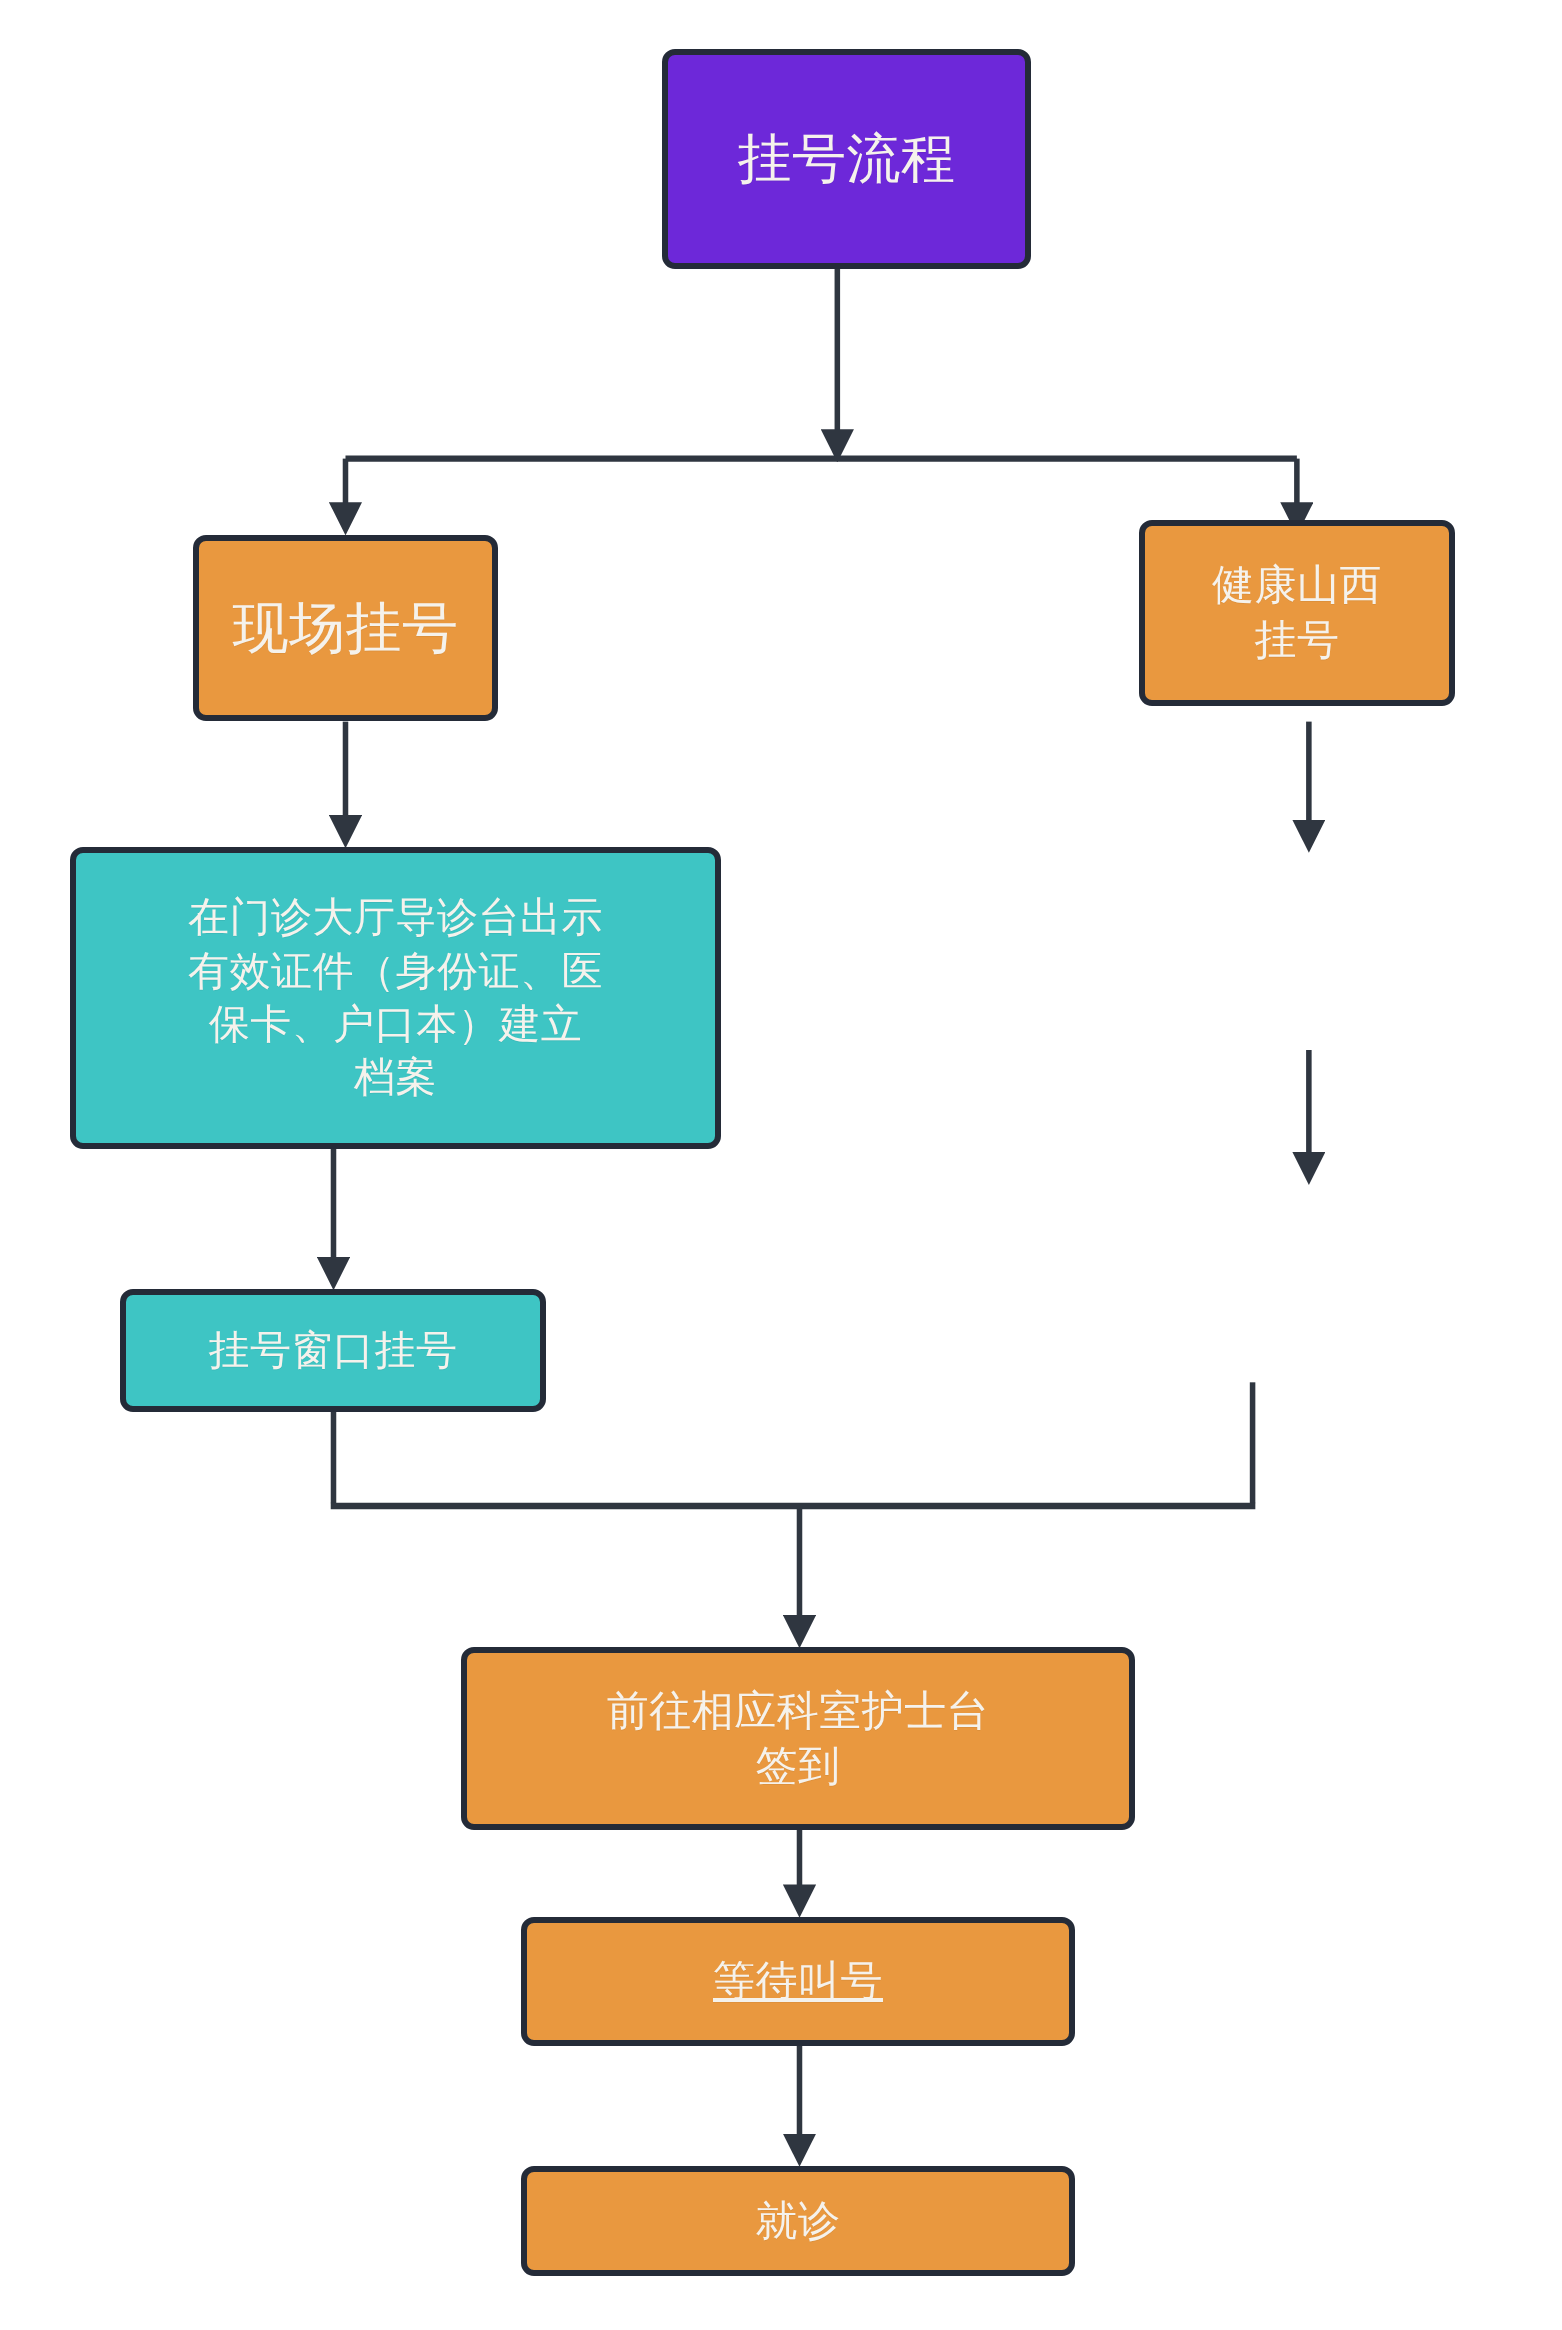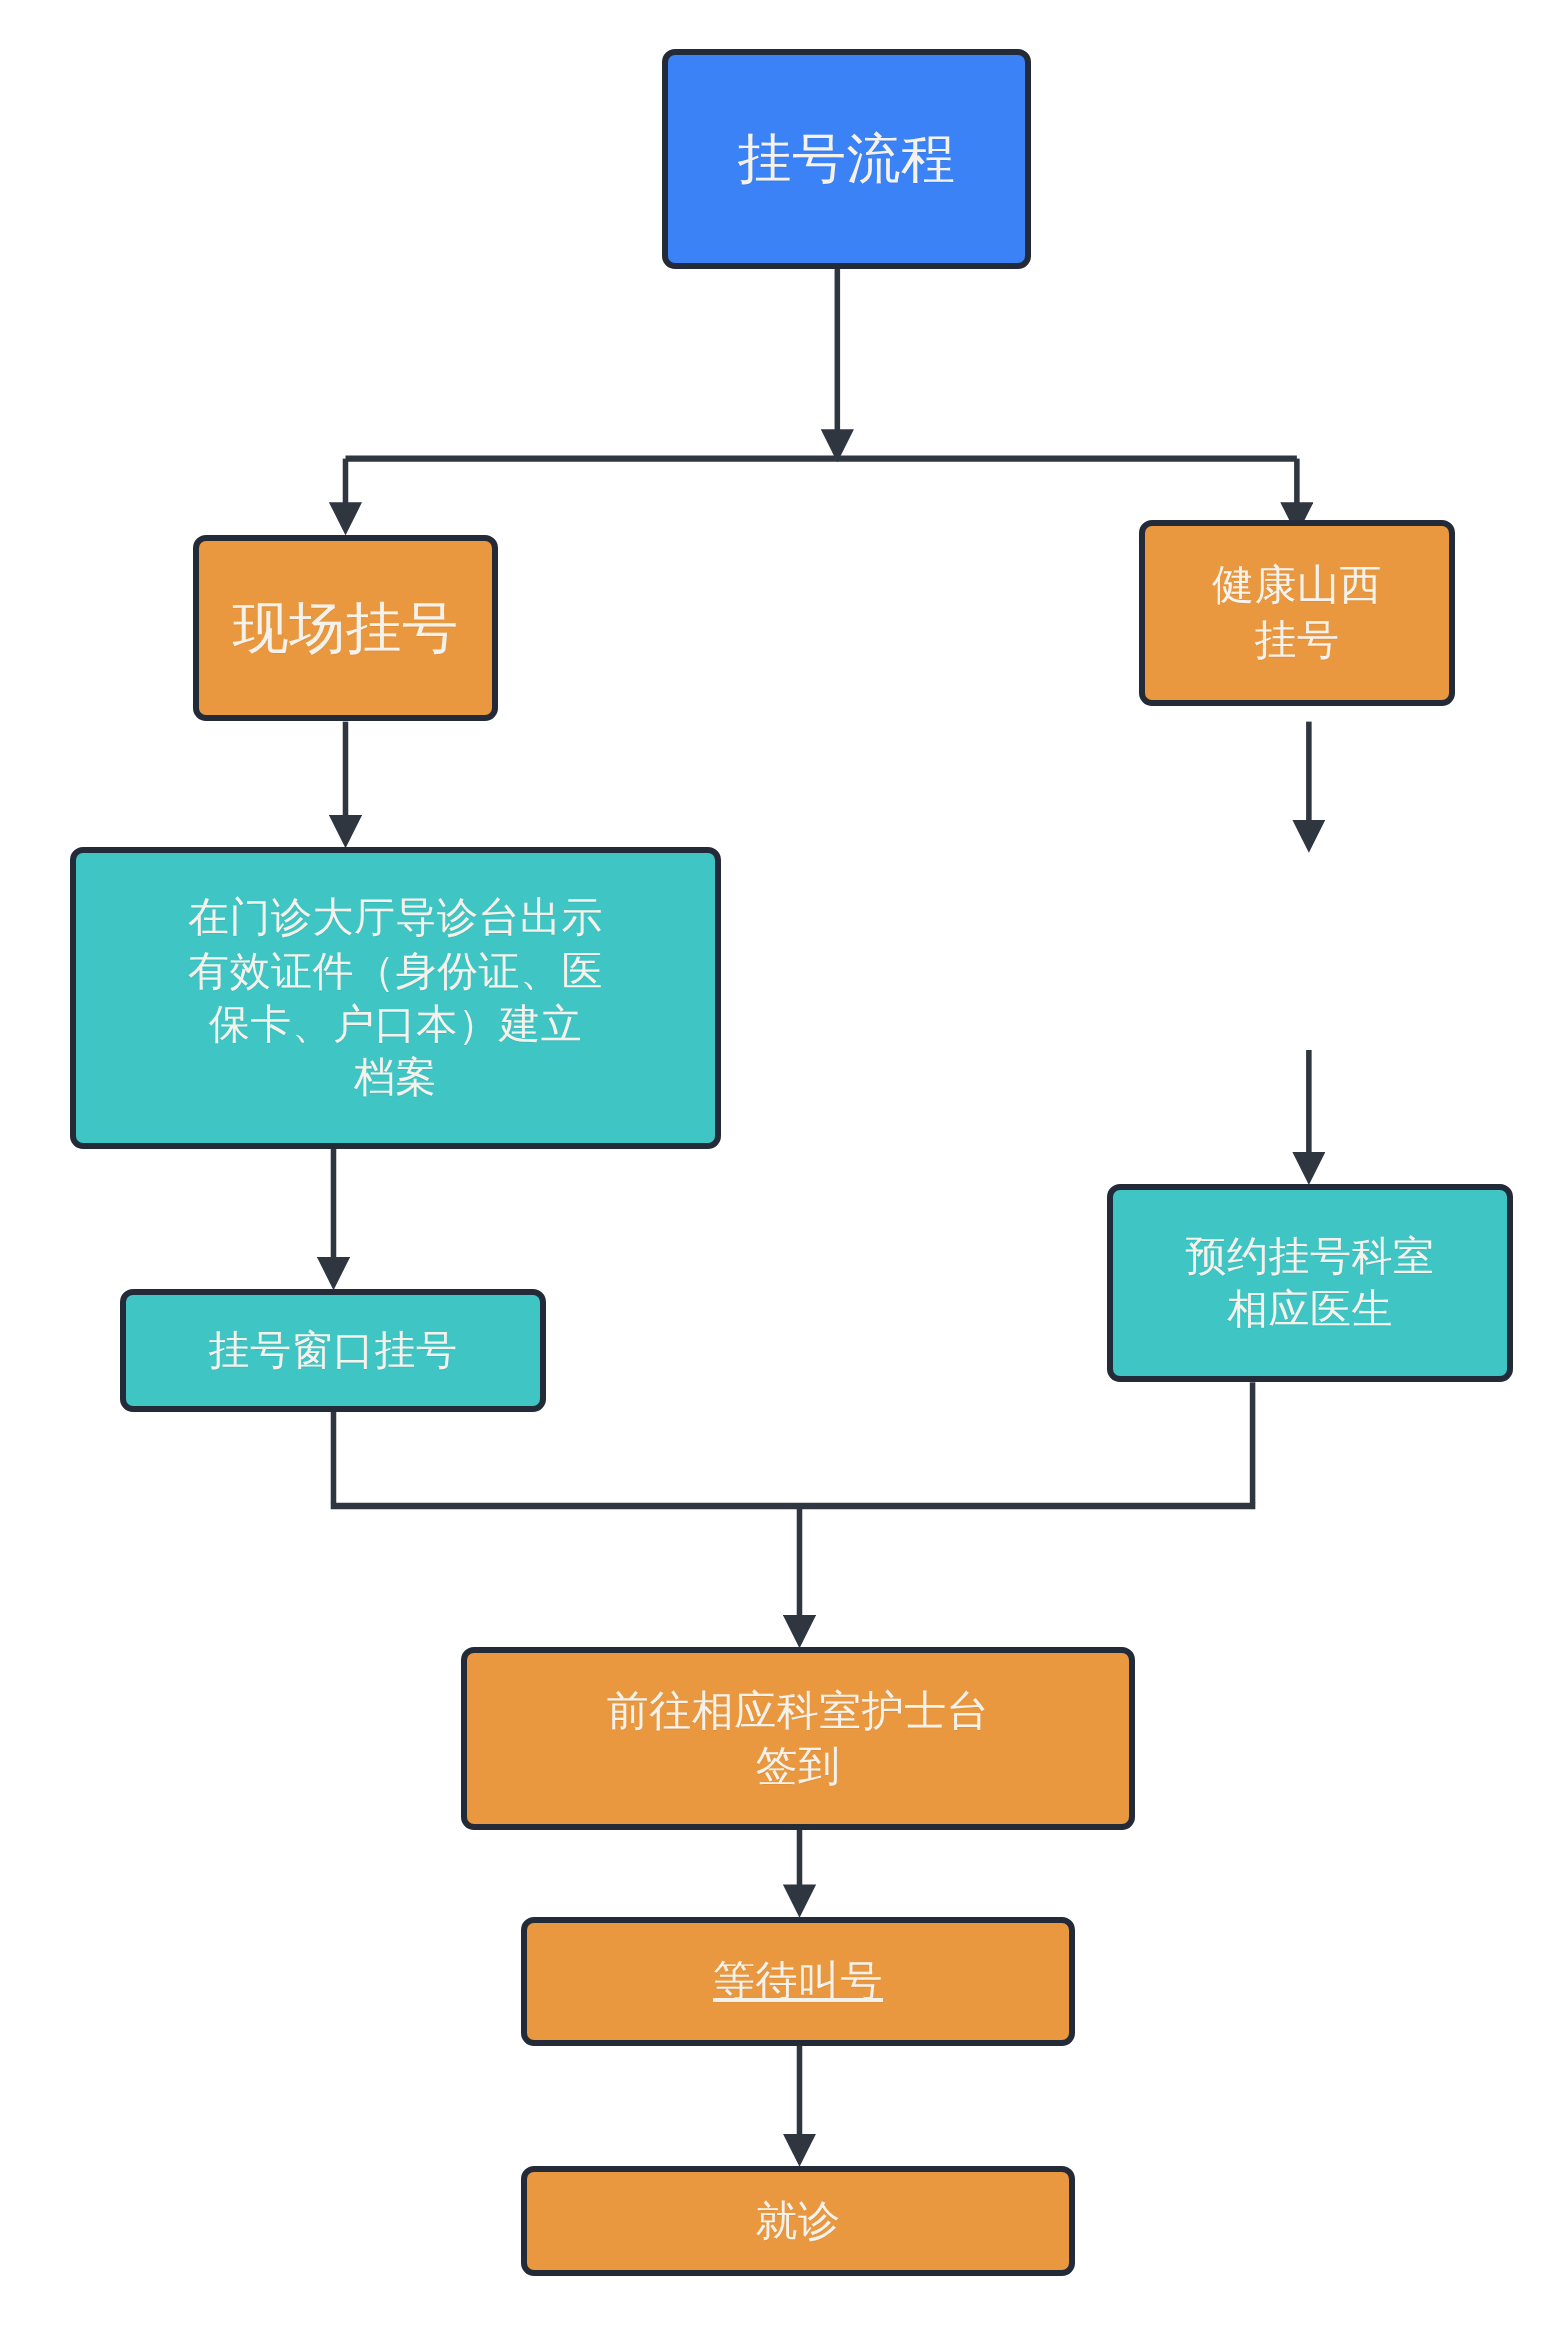--- a/index.html
+++ b/index.html
@@ -35,21 +35,21 @@
     text-align: center;
     color: #F5F2EC;
     font-family: "DejaVu Serif", "Liberation Serif", serif;
     font-weight: 400;
     line-height: 1.30;
     white-space: pre-line;
     z-index: 3;
     letter-spacing: 0.5px;
     text-shadow: 0 0.9px 0 rgba(0,0,0,0.05);
   }
-  .node.start   { background: #3b82f6; }
+  .node.start   { background: #6d28d9; }
   .node.orange  { background: #E9983F; }
   .node.teal    { background: #3EC5C4; }
 </style>
 </head>
 <body>
 
 <div id="canvas">
 
   <svg id="edges" viewBox="0 0 1693 2525" xmlns="http://www.w3.org/2000/svg">
     <defs>
@@ -95,22 +95,20 @@
 挂号</div>
 
   <div class="node teal" style="left:70px; top:847px; width:651px; height:302px; font-size:41px;text-align:center;">在门诊大厅导诊台出示
 有效证件（身份证、医
 保卡、户口本）建立
 档案</div>
 
 
   <div class="node teal" style="left:120px; top:1289px; width:426px; height:123px; font-size:41px;">挂号窗口挂号</div>
 
-  <div class="node teal" style="left:1107px; top:1184px; width:406px; height:198px; font-size:41px;">预约挂号科室
-相应医生</div>
 
   <div class="node orange" style="left:461px; top:1647px; width:674px; height:183px; font-size:42px;">前往相应科室护士台
 签到</div>
 
   <div class="node orange" style="left:521px; top:1917px; width:554px; height:129px; font-size:42px;text-decoration:underline;">等待叫号</div>
 
   <div class="node orange" style="left:521px; top:2166px; width:554px; height:110px; font-size:42px;">就诊</div>
 
 </div>
 

